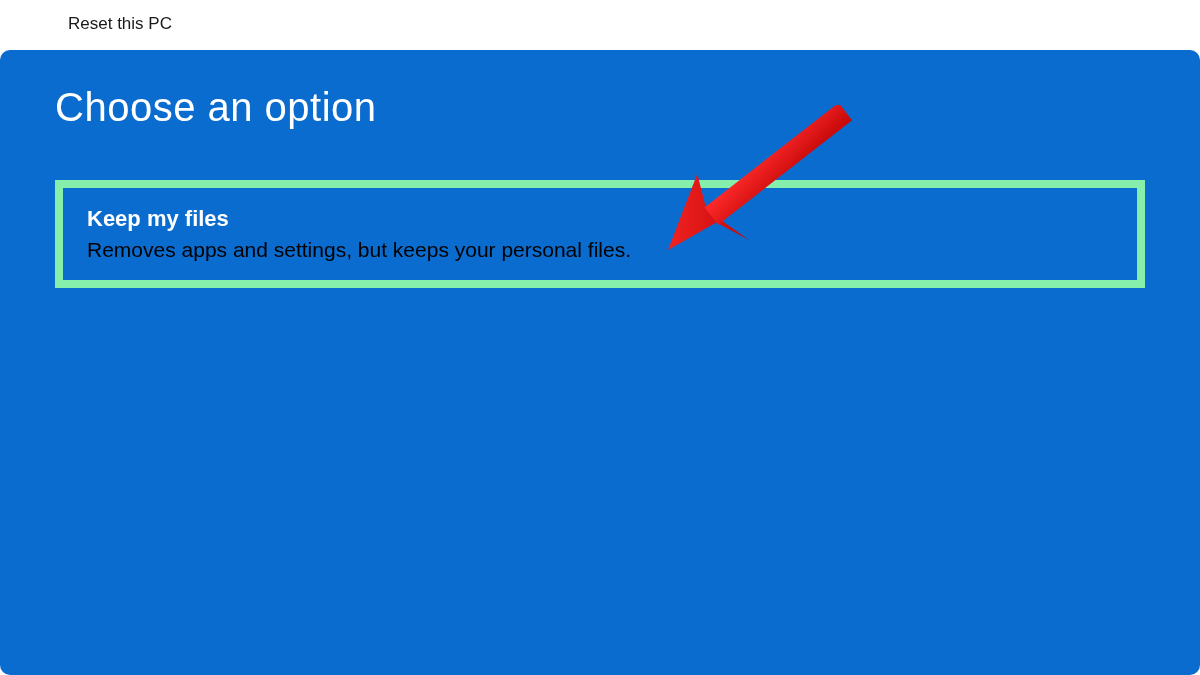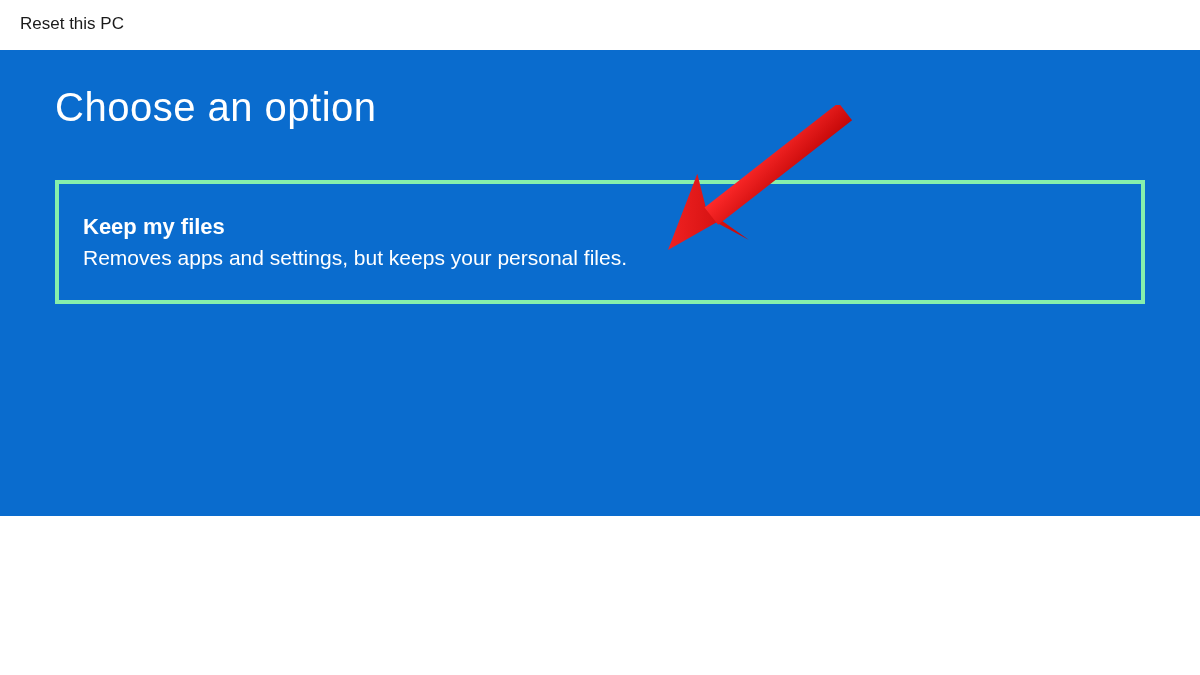--- a/index.html
+++ b/index.html
@@ -15,50 +15,52 @@
       overflow: hidden;
       position: relative;
     }
     .titlebar {
       height: 50px;
       padding: 14px 20px;
       background: #ffffff;
       color: #1a1a1a;
       font-size: 17px;
       font-weight: 400;
+      margin-left: 48px;
     }
     .main-panel {
       background: #0a6cce;
-      height: 466px;
+      height: 625px;
       padding: 35px 55px;
       color: #ffffff;
       position: relative;
+      border-radius: 10px;
     }
     .heading {
       font-size: 40px;
       font-weight: 300;
       margin-bottom: 50px;
       letter-spacing: 0.5px;
     }
     .option-button {
-      border: 4px solid #86efac;
-      padding: 30px 24px;
+      border: 8px solid #86efac;
+      padding: 18px 24px;
       margin-bottom: 30px;
       cursor: pointer;
       width: 100%;
     }
     .option-title {
       font-size: 22px;
       font-weight: 700;
       margin-bottom: 6px;
     }
     .option-desc {
       font-size: 21px;
       font-weight: 400;
-      color: #ffffff;
+      color: #000000;
     }
     .arrow-annotation {
       position: absolute;
       left: 650px;
       top: 55px;
       width: 260px;
       height: 170px;
       pointer-events: none;
     }
   </style>

